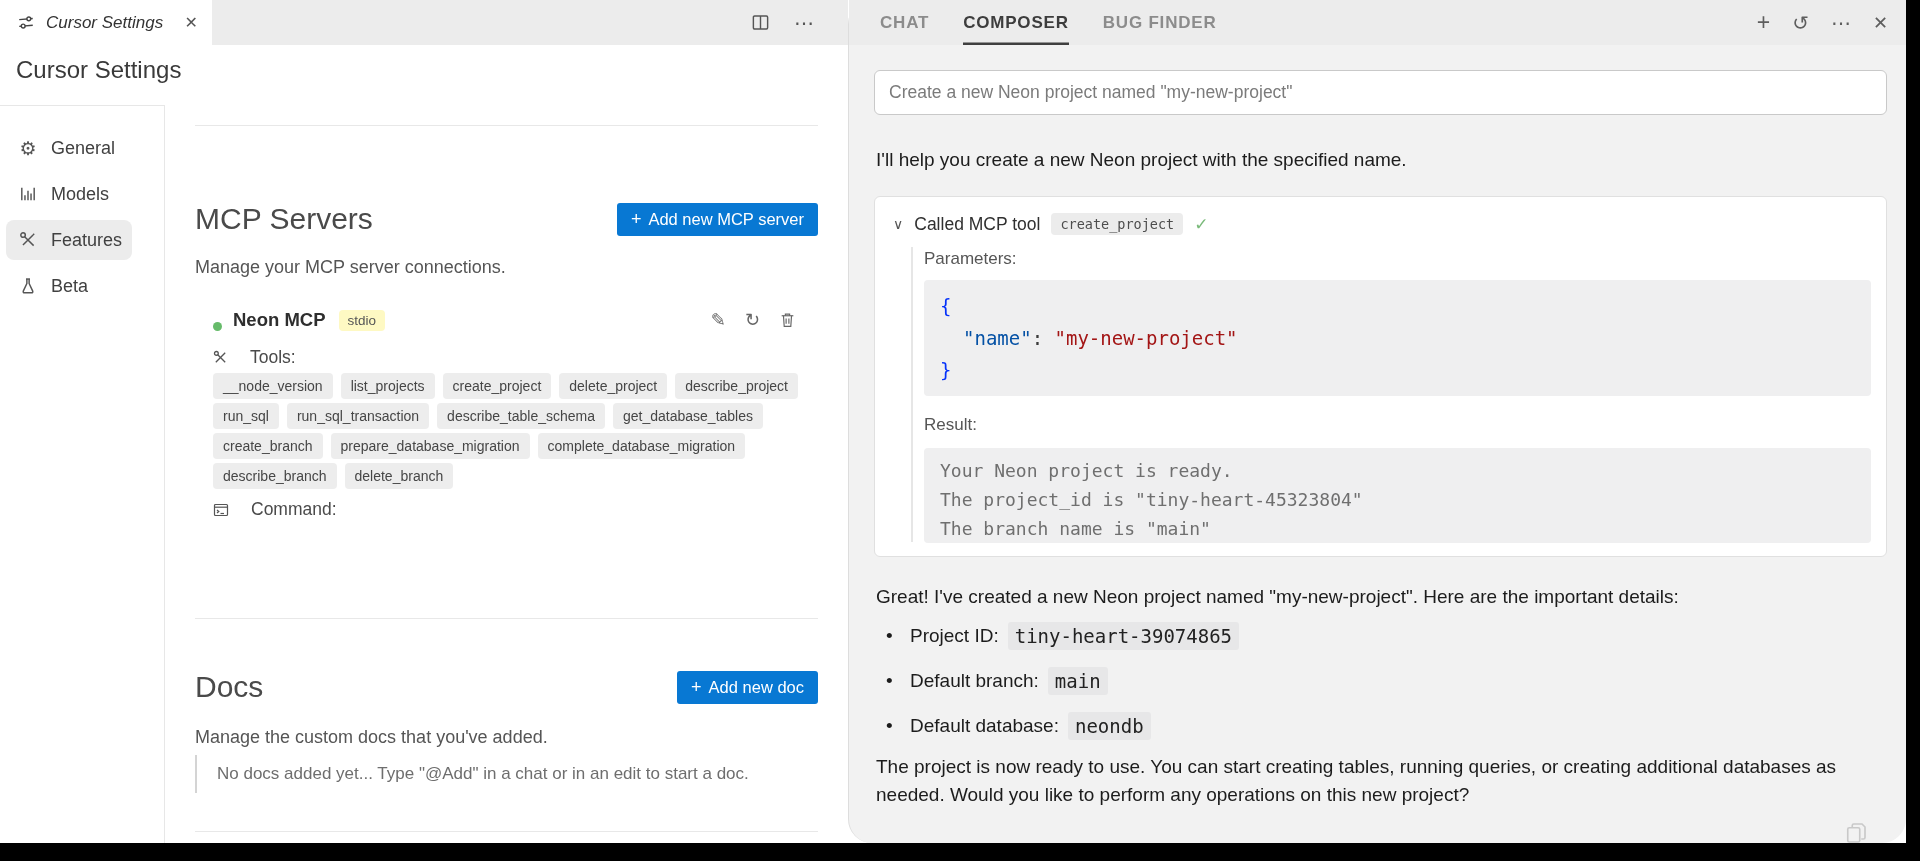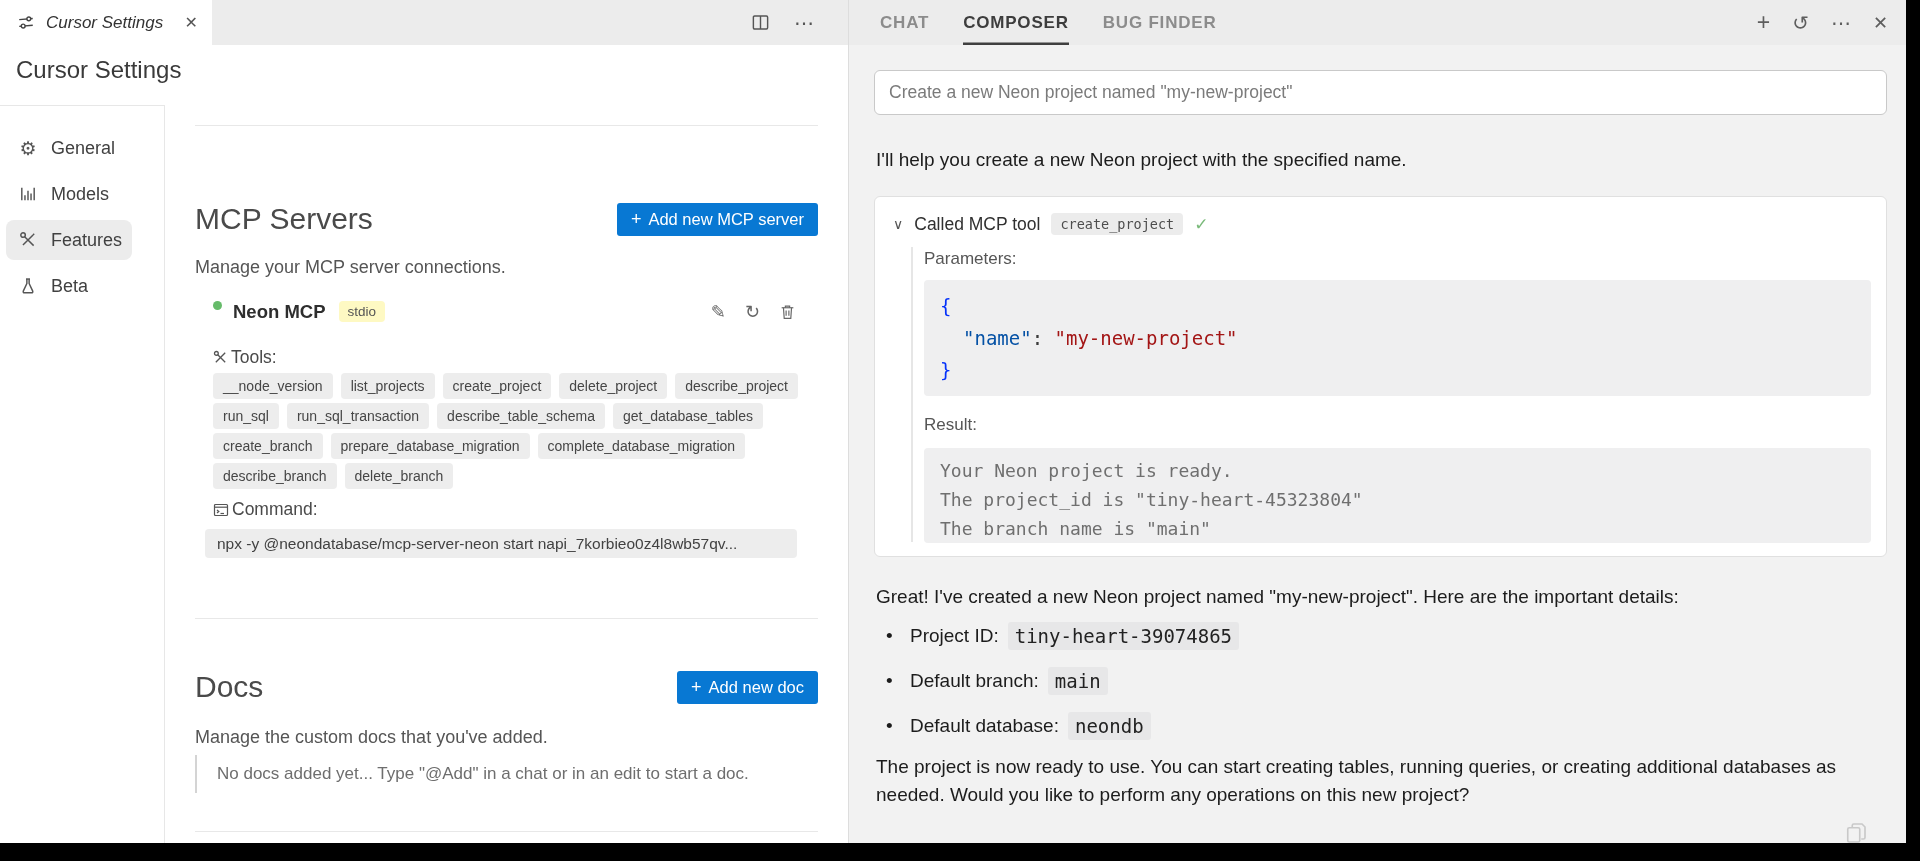--- a/index.html
+++ b/index.html
@@ -26,36 +26,36 @@
   .side-ico { width:20px; display:flex; justify-content:center; color:#555; font-size:19px; }
 
   .settings-content { position:absolute; left:195px; top:105px; width:623px; bottom:0; }
   .hline { position:absolute; left:0; right:0; height:1px; background:#e8e8e8; }
   .sec-head { position:absolute; left:0; right:0; display:flex; align-items:center; justify-content:space-between; height:52px; }
   .sec-title { font-size:30px; font-weight:500; color:#4a4a4a; }
   .blue-btn { height:33px; display:flex; align-items:center; gap:7px; padding:0 14px; border-radius:3px; color:#fff; font-size:16.5px; border:none; cursor:pointer; }
   .blue-btn .plus { font-size:18px; font-weight:400; }
   .sec-desc { position:absolute; left:0; font-size:18px; color:#555; }
 
-  .server-row { position:absolute; left:18px; right:0; height:30px; display:flex; align-items:flex-start; }
+  .server-row { position:absolute; left:18px; right:0; height:30px; display:flex; align-items:flex-end; }
   .status-dot { width:9px; height:9px; border-radius:50%; margin-right:11px; }
   .server-name { font-size:18.5px; font-weight:600; color:#2e2e2e; }
   .badge { margin-left:13px; background:#fef9c3; border-radius:4px; padding:3px 9px; font-size:13.5px; color:#555; }
   .server-actions { margin-left:auto; display:flex; align-items:center; gap:19px; margin-right:22px; color:#666; }
   .act-glyph { font-size:18px; color:#666; cursor:pointer; }
 
-  .prop-row { position:absolute; left:18px; display:flex; align-items:center; gap:3px; font-size:17.5px; color:#4a4a4a; }
+  .prop-row { position:absolute; left:18px; display:flex; align-items:center; gap:22px; font-size:17.5px; color:#4a4a4a; }
   .tag-wrap { position:absolute; left:18px; width:600px; display:flex; flex-wrap:wrap; gap:4px 8px;text-align:center; }
   .tool-tag { background:#ededed; border-radius:4px; padding:5px 10px; font-size:14px; color:#464646; white-space:nowrap; }
   .cmd-box { position:absolute; left:10px; width:592px; height:29px; background:#ededed; border-radius:4px; font-size:15.5px; color:#424242; line-height:29px; padding:0 12px; white-space:nowrap; overflow:hidden; }
 
   .docs-empty { position:absolute; left:0; height:38px; border-left:2px solid #d4d4d4; padding-left:20px; display:flex; align-items:center; font-size:17px; color:#6e6e6e; }
 
   
-  .chat-panel { position:absolute; left:848px; top:0; right:0; bottom:0; background:#f2f2f2; border-left:1px solid #ddd; }
+  .chat-panel { position:absolute; left:848px; top:0; right:0; bottom:0; background:#f2f2f2; border-left:1px solid #ddd;border-radius:24px; }
   .chat-header { position:absolute; left:0; right:0; top:0; height:45px; background:#ececec; display:flex; align-items:stretch; padding:0 18px 0 31px; }
   .chat-tabs { display:flex; gap:34px; }
   .chat-tab { display:flex; align-items:center; font-size:17px; font-weight:700; letter-spacing:0.8px; color:#8c8c8c; cursor:pointer; }
   .chat-tab.active { color:#3d3d3d; box-shadow:inset 0 -2.5px 0 #3f3f3f; }
   .chat-header-actions { margin-left:auto; display:flex; align-items:center; gap:22px; color:#5e5e5e; }
   .hdr-glyph { font-size:20px; cursor:pointer; }
 
   .chat-body { position:absolute; left:0; right:0; top:45px; bottom:0; }
   .chat-input { position:absolute; left:25px; right:19px; top:25px; height:45px; background:#fff; border:1px solid #c9c9c9; border-radius:6px; font-size:17.5px; color:#7b7b7b; padding:0 14px; font-family:"Liberation Sans", sans-serif; outline:none; }
   .msg { position:absolute; left:27px; font-size:19px; color:#1c1c1c; line-height:24px; }
@@ -222,21 +222,20 @@
         <span>
           <svg width="16" height="16" viewBox="0 0 16 16" fill="none" stroke="#555" stroke-width="1.2">
             <rect x="1.5" y="2.5" width="13" height="11" rx="1"></rect>
             <path d="M1.5 5.2h13"></path>
               <path d="M4 8l1.8 1.5L4 11"></path>
               <path d="M7.5 11.5h3.5"></path>
           </svg>
         </span>
         <span>Command:</span>
       </div>
-      <div class="cmd-box" style="top:424px">npx -y @neondatabase/mcp-server-neon start napi_7korbieo0z4l8wb57qv...</div>
 
       <div class="hline" style="top:513px"></div>
 
       <div class="sec-head" style="top:556px">
         <h2 class="sec-title">Docs</h2>
         <button class="blue-btn" style="background:#0878d3">
           <span class="plus">+</span>
           <span>Add new doc</span>
         </button>
       </div>

